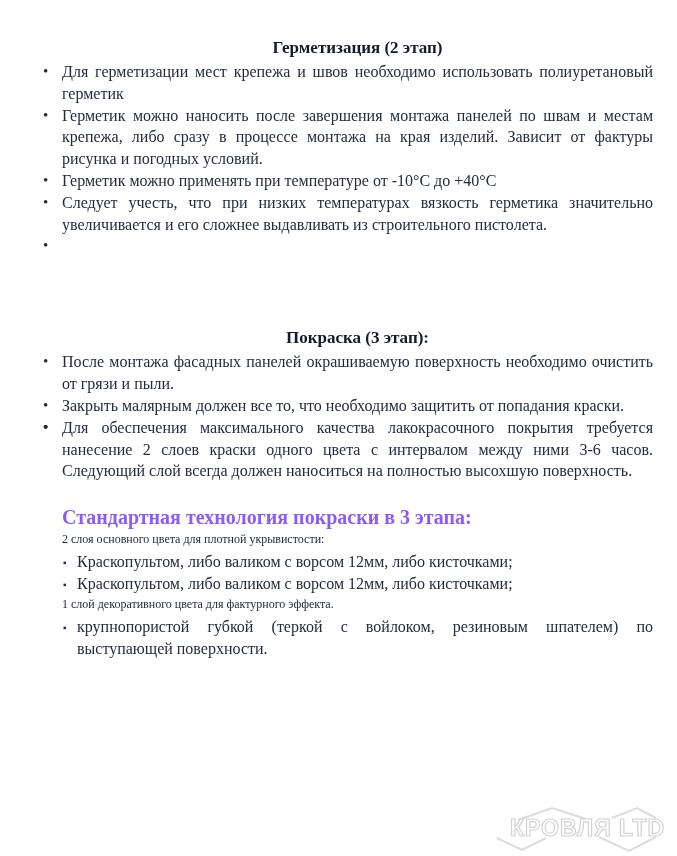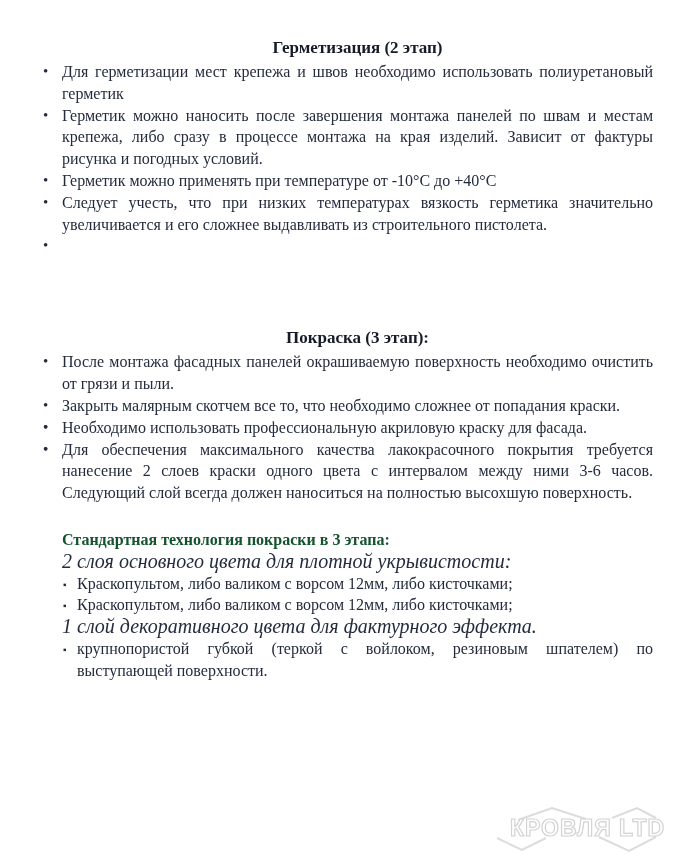--- a/index.html
+++ b/index.html
@@ -43,29 +43,28 @@
     margin: 0;
   }
   ul.blist > li .marker {
     position: absolute;
     left: -19px;
     top: 0;
     font-size: 15px;
     color: #232b3d;
   }
   .tech-heading {
-    font-size: 16px;
+    font-size: 20px;
     font-weight: bold;
-    color: #14532d;
+    color: #8b5cf6;
     margin: 25px 0 0 0;
     line-height: 21.8px;
   }
   .group-label {
-    font-style: italic;
-    font-size: 20px;
+    font-size: 12px;
     line-height: 21.8px;
     margin: 0;
   }
   ul.sublist {
     list-style: none;
     margin: 0;
     padding: 0;
   }
   ul.sublist > li {
     position: relative;
@@ -136,28 +135,27 @@
 
   <h1 class="sec-title second">Покраска (3 этап):</h1>
 
   <ul class="blist">
     <li>
       <span class="marker">•</span>
       <span>После монтажа фасадных панелей окрашиваемую поверхность необходимо очистить от грязи и пыли.</span>
     </li>
     <li>
       <span class="marker">•</span>
-      <span>Закрыть малярным скотчем все то, что необходимо сложнее от попадания краски.</span>
+      <span>Закрыть малярным должен все то, что необходимо защитить от попадания краски.</span>
     </li>
     <li>
       <span class="marker">•</span>
     </li>
     <li>
       <span class="marker">•</span>
-      <span>Необходимо использовать профессиональную акриловую краску для фасада.</span>
     </li>
     <li>
       <span class="marker">•</span>
     </li>
     <li>
       <span class="marker">•</span>
       <span>Для обеспечения максимального качества лакокрасочного покрытия требуется нанесение 2 слоев краски одного цвета с интервалом между ними 3-6 часов. Следующий слой всегда должен наноситься на полностью высохшую поверхность.</span>
     </li>
   </ul>
 

